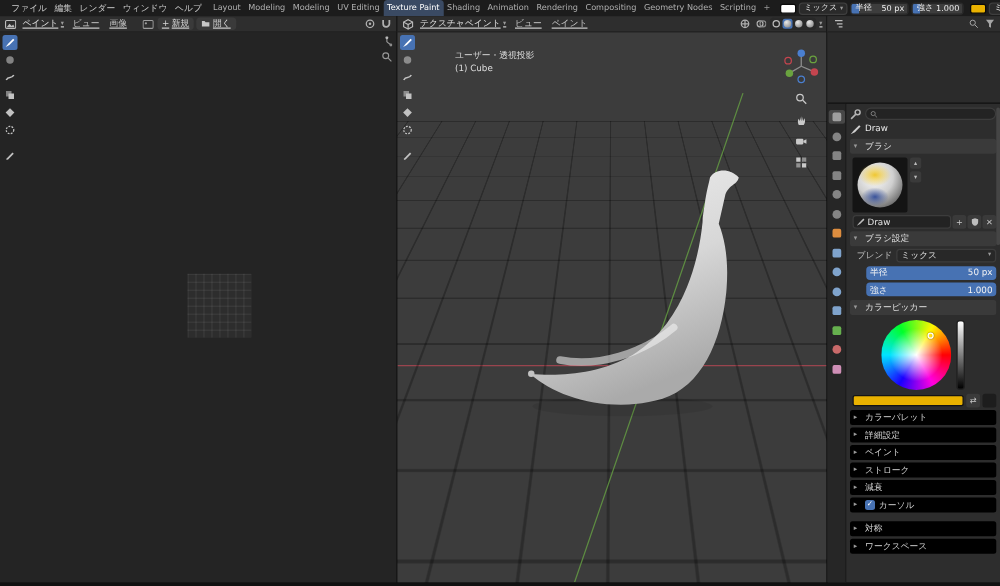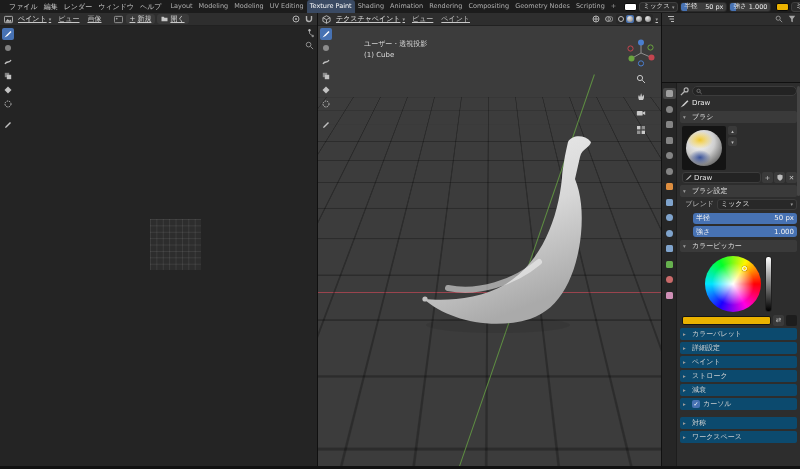--- a/index.html
+++ b/index.html
@@ -87,21 +87,21 @@
   .ptab.active { background:#474747; }
   .pi { width:7px; height:7px; border-radius:1.5px; }
   .pi.round { border-radius:50%; }
   .c-gray{background:#9f9f9f}.c-dim{background:#848484}.c-orange{background:#dd8d3f}
   .c-blue{background:#7fa3cc}.c-green{background:#66b04e}.c-red{background:#c96a6a}.c-pink{background:#cf8fb6}
   .pcontent { flex:1; padding:2px 3px; position:relative; font-size:7px; overflow:hidden; }
   .prow { display:flex; align-items:center; gap:3px; height:12px; }
   .searchbox { flex:1; display:flex; align-items:center; gap:2px; background:#232323; border:1px solid #3c3c3c; border-radius:6px; height:10px; padding:0 3px; }
   .searchbox input { background:transparent; border:none; outline:none; color:#ddd; font-size:7px; width:100%; font-family:"DejaVu Sans",sans-serif; }
   .phead { height:12px; background:#3a3a3a; border-radius:2px; display:flex; align-items:center; gap:3px; padding:0 3px; margin-top:2px; color:#e0e0e0; }
-  .crow { height:12px; background:#0c4a6e; border-radius:2px; display:flex; align-items:center; gap:3px; padding:0 3px; margin-top:2px; color:#d5d5d5; }
+  .crow { height:12px; background:#000000; border-radius:2px; display:flex; align-items:center; gap:3px; padding:0 3px; margin-top:2px; color:#d5d5d5; }
   .preview-row { display:flex; gap:2px; margin:3px 0 2px 2px; }
   .thumb { width:44px; height:44px; background:#141414; border-radius:2px; position:relative; overflow:hidden; }
   .thumb .sph { position:absolute; left:4px; top:4px; width:36px; height:36px; border-radius:50%; background:radial-gradient(circle at 38% 32%, #ffffff, #cfcfcf 45%, #6f6f6f 78%, #3a3a3a); }
   .thumb .blobY { position:absolute; left:5px; top:5px; width:26px; height:18px; border-radius:50%; background:radial-gradient(closest-side, rgba(238,196,38,.95), rgba(238,196,38,0)); }
   .thumb .blobB { position:absolute; left:7px; top:24px; width:22px; height:15px; border-radius:50%; background:radial-gradient(closest-side, rgba(42,70,150,.9), rgba(42,70,150,0)); }
   .thumb-side { display:flex; flex-direction:column; gap:2px; }
   .mini-btn { width:9px; height:9px; background:#3a3a3a; border-radius:2px; font-size:5px; color:#bbb; display:flex; align-items:center; justify-content:center; }
   .dblock { display:flex; align-items:center; gap:1px; margin:2px 0 2px 2px; }
   .dfield { flex:1; display:flex; align-items:center; gap:2px; background:#232323; border:1px solid #3c3c3c; border-radius:3px; height:11px; padding:0 2px; color:#e5e5e5; }
   .dbtn { width:11px; height:11px; background:#3a3a3a; border-radius:2px; font-size:6.5px; color:#c9c9c9; display:flex; align-items:center; justify-content:center; }

